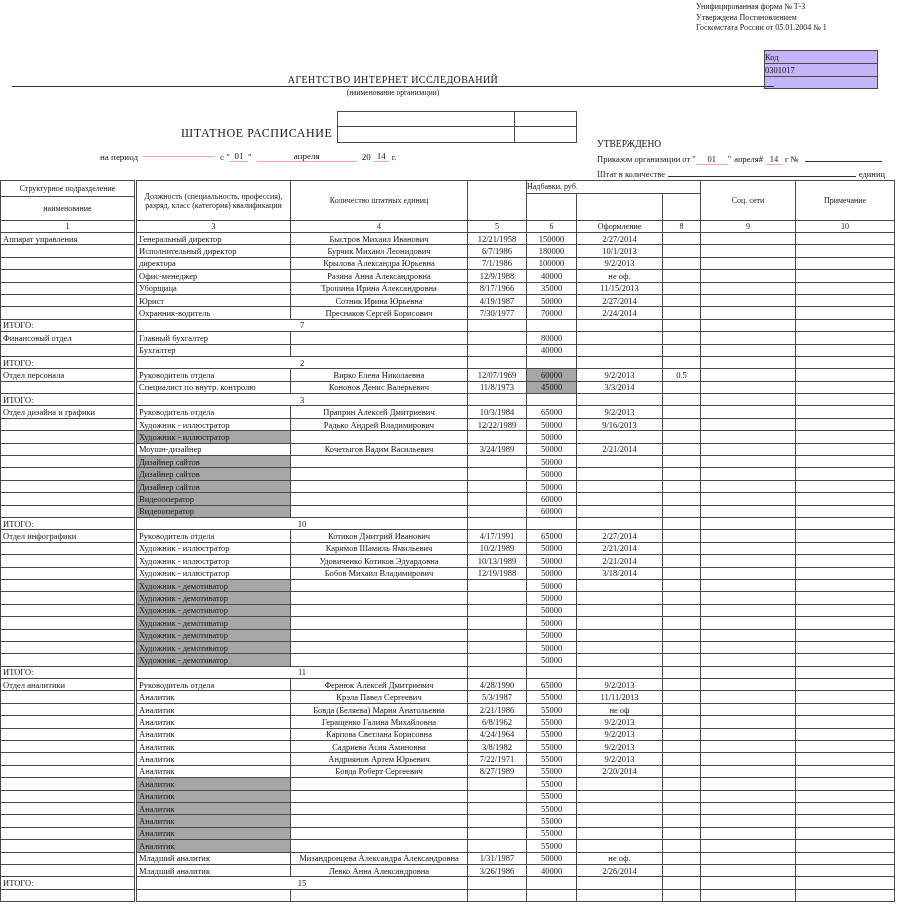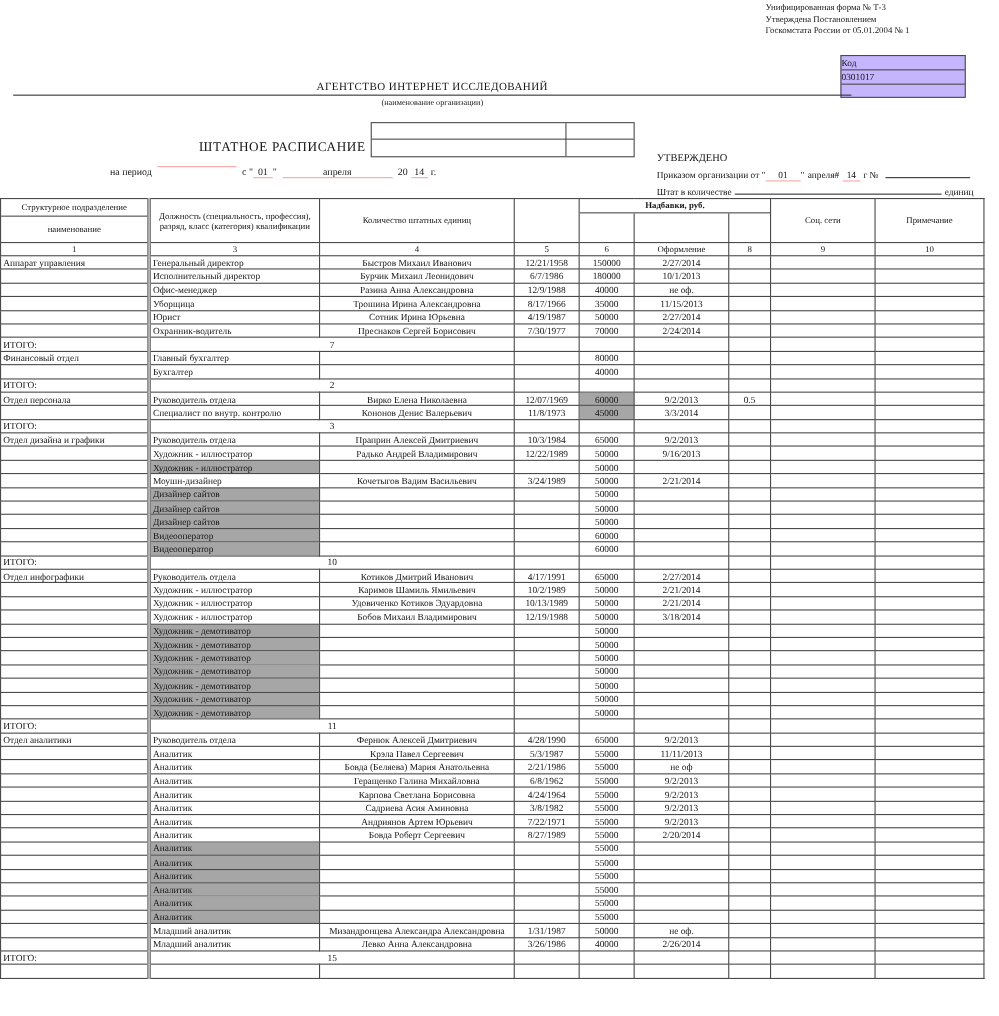--- a/index.html
+++ b/index.html
@@ -33,33 +33,33 @@
   
   .approved { position:absolute; left:597px; top:120px; width:288px; font-size:8.5px;margin-top:19px; }
   .approved .l1 { font-size:9.5px; margin-bottom:3px; }
   .approved .l2 { display:flex; align-items:baseline; white-space:nowrap; margin-bottom:2px; }
   .approved .l3 { display:flex; align-items:baseline; white-space:nowrap; }
   .u { border-bottom:1px solid #fca5a5; text-align:center; display:inline-block; }
   .fill { flex:1 1 auto; border-bottom:1px solid #333; height:9px; margin:0 3px; }
   .sp { margin:0 3px; }
 
   
-  .period { position:absolute; left:100px; top:151px; display:flex; align-items:flex-start; font-size:9px; white-space:nowrap; }
+  .period { position:absolute; left:100px; top:151px; display:flex; align-items:center; font-size:9px; white-space:nowrap; }
 
   
   .grid { position:absolute; left:0; top:180px; width:894px; border-collapse:collapse; table-layout:fixed; font-size:8.5px; }
   .grid td { border:1px solid var(--bd); padding:0 2px; height:11.4px; line-height:10px; overflow:hidden; white-space:nowrap; text-align:center; vertical-align:middle; }
   .grid td.l { text-align:left; }
   .grid td.dl { border-left:3px double var(--bd); }
   .grid .hl { background:var(--hl); }
   .grid td.hd { font-size:8px; line-height:9px; white-space:normal; height:auto; }
   .grid td.split, .grid td.bgrp { padding:0; white-space:normal; height:auto; }
   .split .t { height:15px; line-height:15px; border-bottom:1px solid var(--bd); font-size:8px; text-align:center; }
   .split .b { height:23px; line-height:23px; font-size:8px; text-align:center; }
-  .bgrp .t { height:12px; line-height:12px; border-bottom:1px solid var(--bd); font-size:8px; text-align:center;font-weight:bold; }
+  .bgrp .t { height:12px; line-height:12px; border-bottom:1px solid var(--bd); font-size:8px; text-align:left; }
   .bgrp .cells { display:flex; height:26px; }
   .bgrp .cells .c61 { width:49px; }
   .bgrp .cells .c71 { width:85px; border-left:1px solid var(--bd); border-right:1px solid var(--bd); }
   .bgrp .cells .c81 { flex:1; }
   .grid tr.num td { height:11px; font-size:8px; line-height:10px; }
 </style>
 </head>
 <body>
 
 <div class="page">
@@ -180,20 +180,31 @@
           <td>Бурчик Михаил Леонидович</td>
           <td>6/7/1986</td>
           <td>180000</td>
           <td>10/1/2013</td>
           <td></td>
           <td></td>
           <td></td>
         </tr>
         <tr>
           <td class="l"></td>
+          <td class="l dl">директора</td>
+          <td>Крылова Александра Юрьевна</td>
+          <td>7/1/1986</td>
+          <td>100000</td>
+          <td>9/2/2013</td>
+          <td></td>
+          <td></td>
+          <td></td>
+        </tr>
+        <tr>
+          <td class="l"></td>
           <td class="l dl">Офис-менеджер</td>
           <td>Разина Анна Александровна</td>
           <td>12/9/1988</td>
           <td>40000</td>
           <td>не оф.</td>
           <td></td>
           <td></td>
           <td></td>
         </tr>
         <tr>

